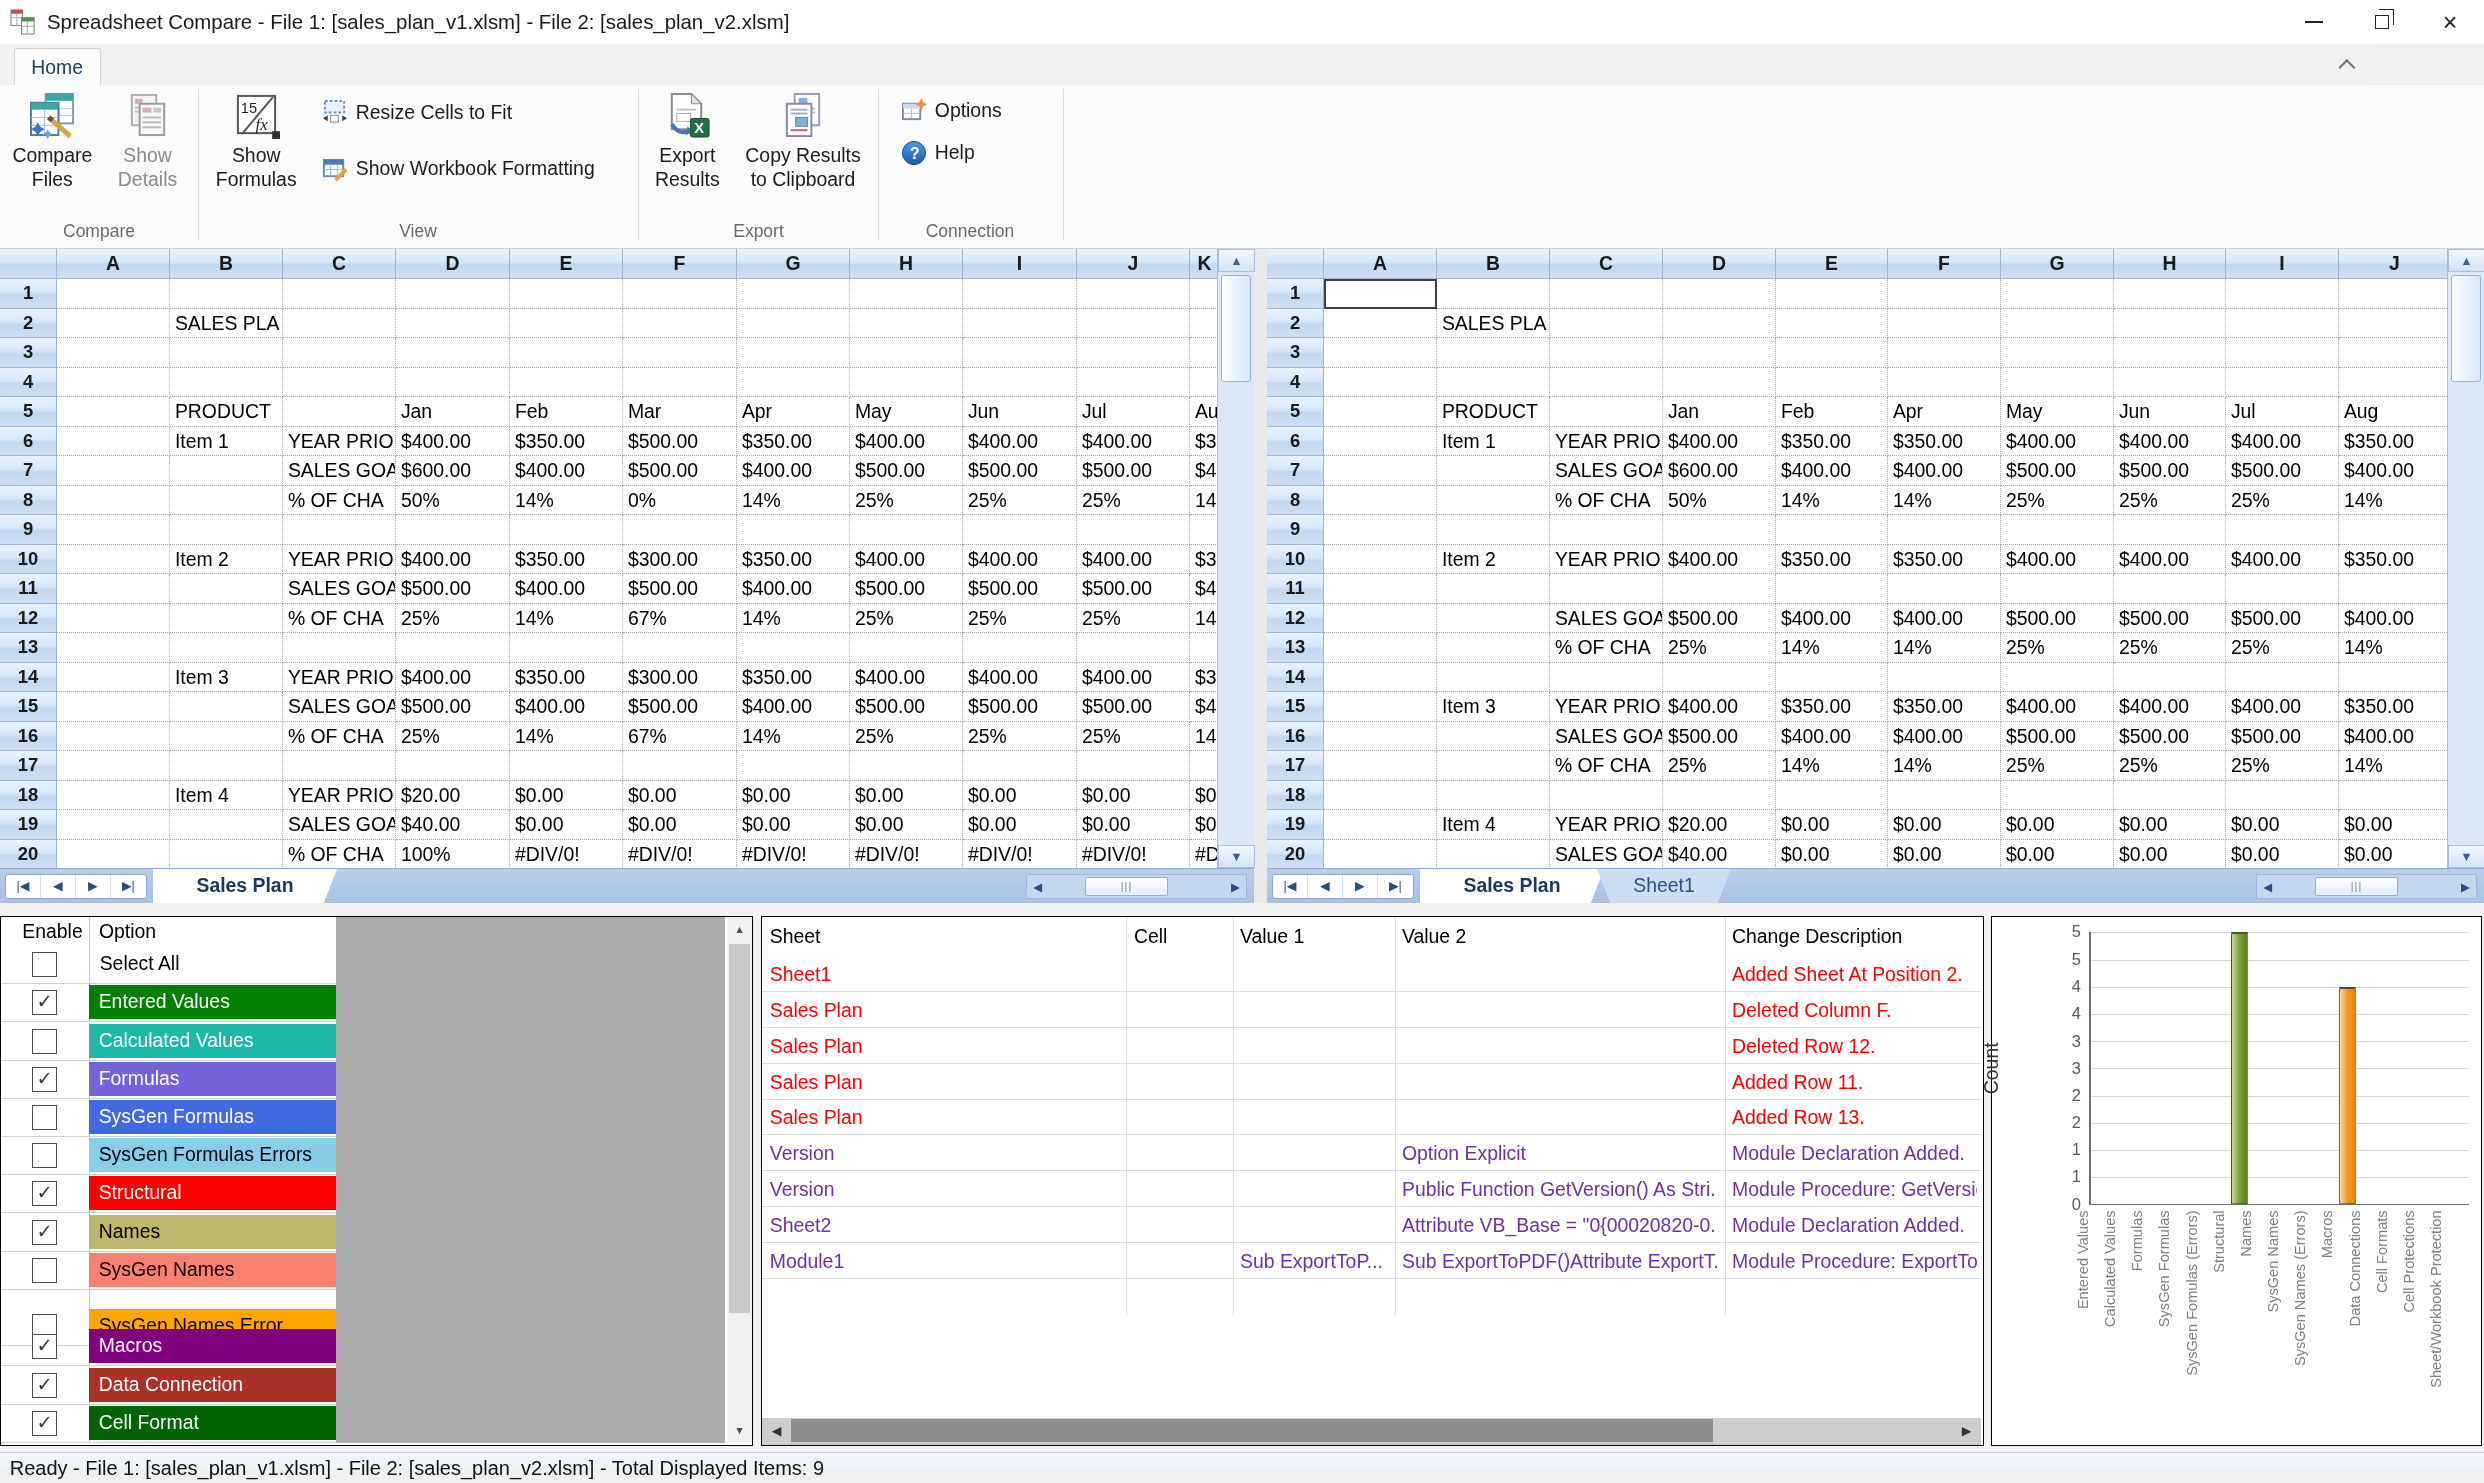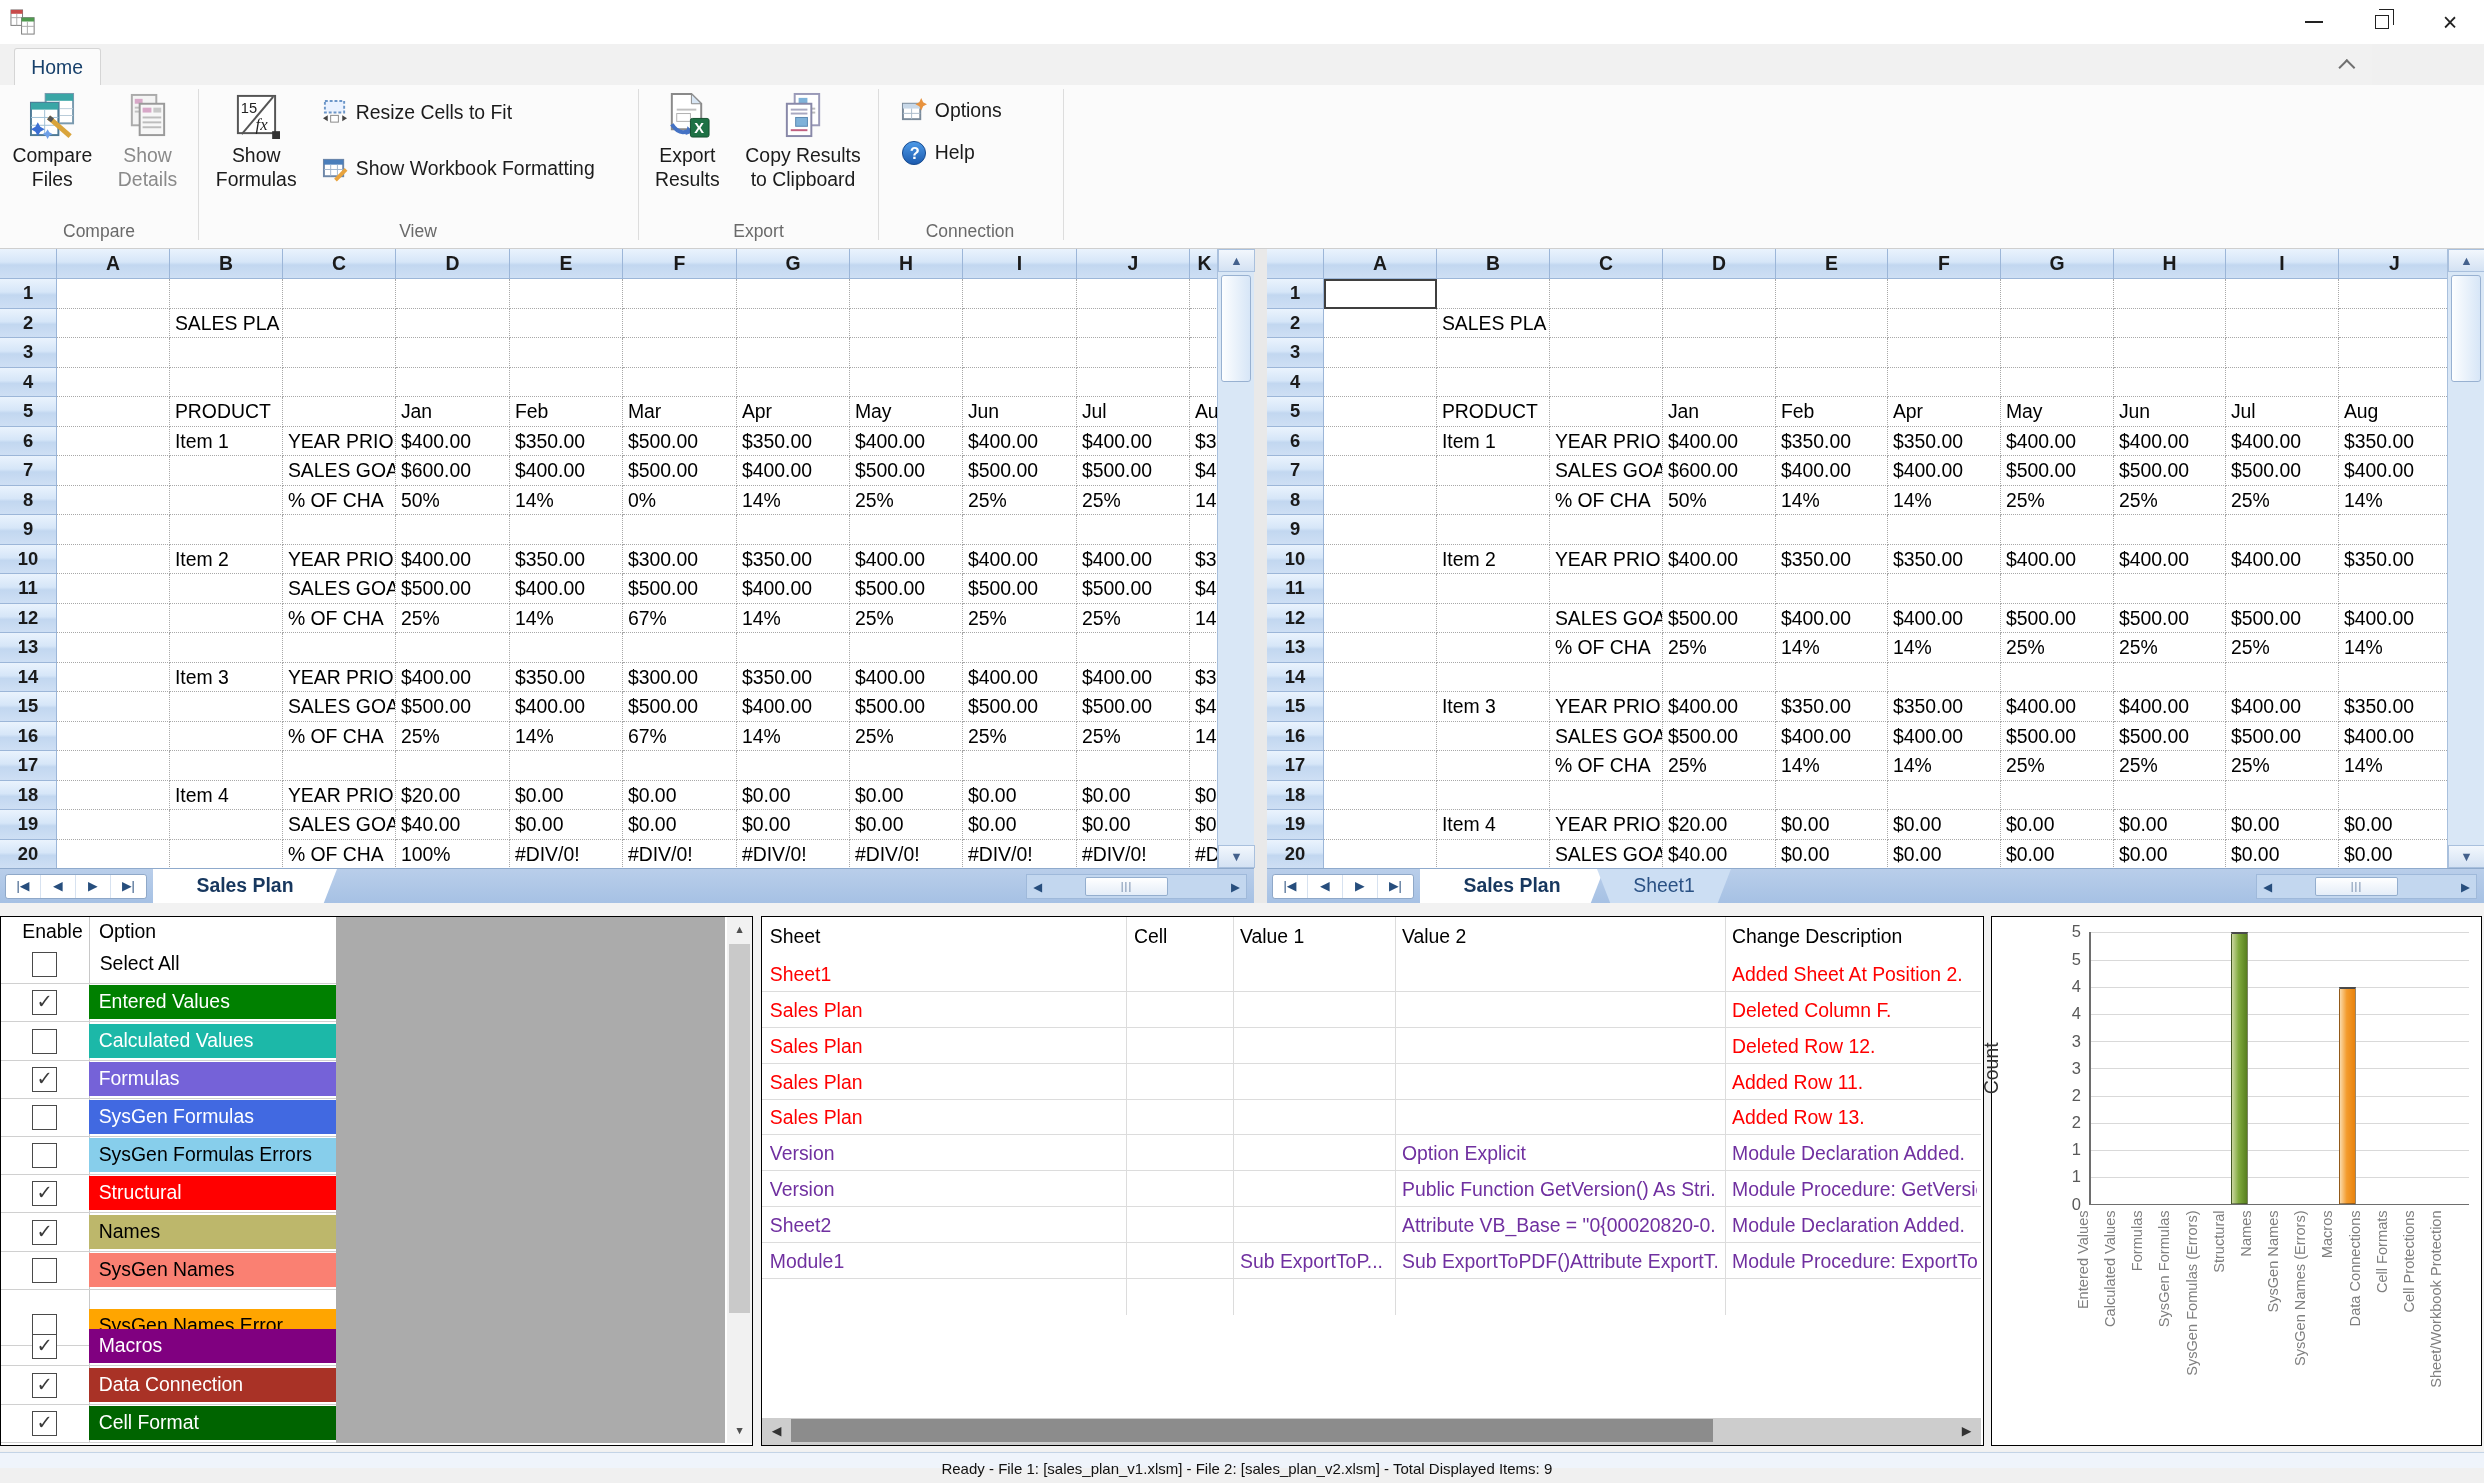--- a/index.html
+++ b/index.html
@@ -93,40 +93,41 @@
   #chart-panel { left:1991px; width:491px; }
   .ch-ylab { position:absolute; left:9.7px; top:188px; width:116px; height:21.3px; line-height:21.3px; text-align:center; font-size:19.4px; color:#333; transform:rotate(-90deg); transform-origin:0 100%; }
   .ch-grid { position:absolute; height:1px; background:#D9D9D9; }
   .ch-axis-y { position:absolute; width:1.9px; background:#6E6E6E; }
   .ch-axis-x { position:absolute; height:1.9px; background:#6E6E6E; }
   .ch-tick { position:absolute; width:33px; text-align:right; font-size:16.5px; color:#595959; height:21.3px; line-height:21.3px; }
   .ch-bar { position:absolute; border:1px solid rgba(40,40,40,.45); border-top:2.9px solid #4A4A4A; }
   .ch-cat { position:absolute; width:223px; height:19.4px; line-height:19.4px; text-align:right; font-size:14.6px; color:#7F7F7F; white-space:nowrap; overflow:hidden; transform:rotate(-90deg); transform-origin:0 100%; }
 
   
-  .statusbar { position:absolute; left:0; top:1452px; width:2484px; height:16px; background:#EFF4FB; border-top:1px solid #C4D4E6; line-height:31px; font-size:15px; color:#111; padding-left:9.7px;text-align:center; }
+  .statusbar { position:absolute; left:0; top:1452px; width:2484px; height:16px; background:#EFF4FB; border-top:1px solid #C4D4E6; line-height:31px; font-size:20px; color:#111; padding-left:9.7px; }
 </style>
 </head>
 <body>
 
 <div id="app">
 
   <div class="titlebar">
     <span class="appicon">
       <svg viewBox="0 0 29 29" width="28" height="28">
         <rect x="1" y="2" width="12" height="16" fill="#fff" stroke="#7A7A7A"></rect>
         <rect x="1" y="2" width="12" height="4" fill="#C84B4B"></rect>
         <line x1="1" y1="10" x2="13" y2="10" stroke="#AAA"></line>
           <line x1="7" y1="6" x2="7" y2="18" stroke="#AAA"></line>
         <rect x="12" y="10" width="13" height="17" fill="#fff" stroke="#7A7A7A"></rect>
         <rect x="12" y="10" width="13" height="4" fill="#4F9A4F"></rect>
         <line x1="12" y1="19" x2="25" y2="19" stroke="#AAA"></line>
           <line x1="18" y1="14" x2="18" y2="27" stroke="#AAA"></line>
       </svg>
     </span>
+    <span class="title">Spreadsheet Compare - File 1: [sales_plan_v1.xlsm] - File 2: [sales_plan_v2.xlsm]</span>
     <div class="winbtns">
       <div class="wb">
           <span class="glyph-min"></span>
         </div>
       <div class="wb">
           <span class="glyph-restore"></span>
         </div>
       <div class="wb">
           <span class="glyph-close">×</span>
         </div>

